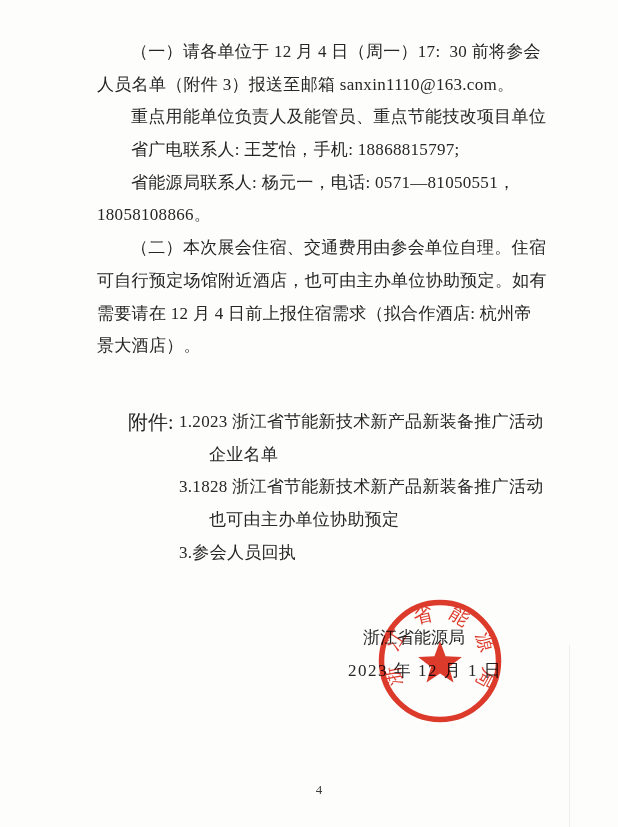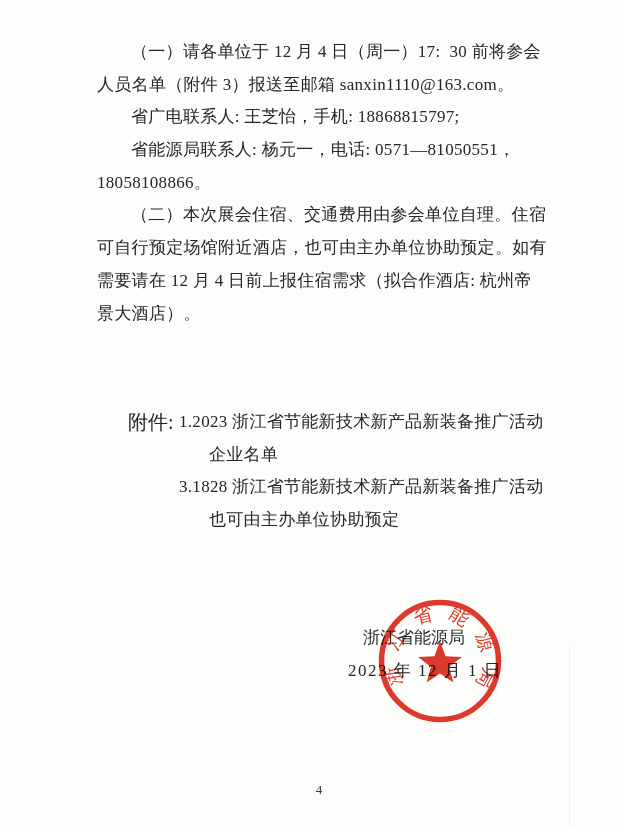--- a/index.html
+++ b/index.html
@@ -25,36 +25,38 @@
   .edge-line { position:absolute; left:569px; top:645px; width:1px; height:182px; background:#efefee; }
 </style>
 </head>
 <body>
 
 <div class="page">
 
   <div class="body-text">
       <div class="line indent">（一）请各单位于 12 月 4 日（周一）17:  30 前将参会</div>
       <div class="line">人员名单（附件 3）报送至邮箱 sanxin1110@163.com。</div>
+      <div class="line indent">重点用能单位负责人及能管员、重点节能技改项目单位</div>
       <div class="line indent">省广电联系人: 王芝怡，手机: 18868815797;</div>
       <div class="line indent">省能源局联系人: 杨元一，电话: 0571—81050551，</div>
       <div class="line">18058108866。</div>
       <div class="line indent">（二）本次展会住宿、交通费用由参会单位自理。住宿</div>
       <div class="line">可自行预定场馆附近酒店，也可由主办单位协助预定。如有</div>
       <div class="line">需要请在 12 月 4 日前上报住宿需求（拟合作酒店: 杭州帝</div>
       <div class="line">景大酒店）。</div>
     </div>
 
   <div class="attachments">
     <span class="att-label">附件: </span>
     <div class="att-lines">
         <div class="line att-item">1.2023 浙江省节能新技术新产品新装备推广活动</div>
         <div class="line att-cont">企业名单</div>
         <div class="line att-item">3.1828 浙江省节能新技术新产品新装备推广活动</div>
         <div class="line att-cont">也可由主办单位协助预定</div>
+        <div class="line att-item">3.参会人员回执</div>
       </div>
   </div>
 
   <div class="sig-name">浙江省能源局</div>
   <div class="sig-date">2023 年 12 月 1 日</div>
 
   <svg class="seal" width="140" height="140" viewBox="0 0 140 140">
     <circle cx="70" cy="70" r="58.5" fill="none" stroke-width="5.5" stroke="#dc2a1a"></circle>
     <path id="sealArc" d="M 35.6,94.1 A 42,42 0 1 1 104.4,94.1" fill="none"></path>
     <text font-size="19" letter-spacing="13" fill="#dc2a1a">

